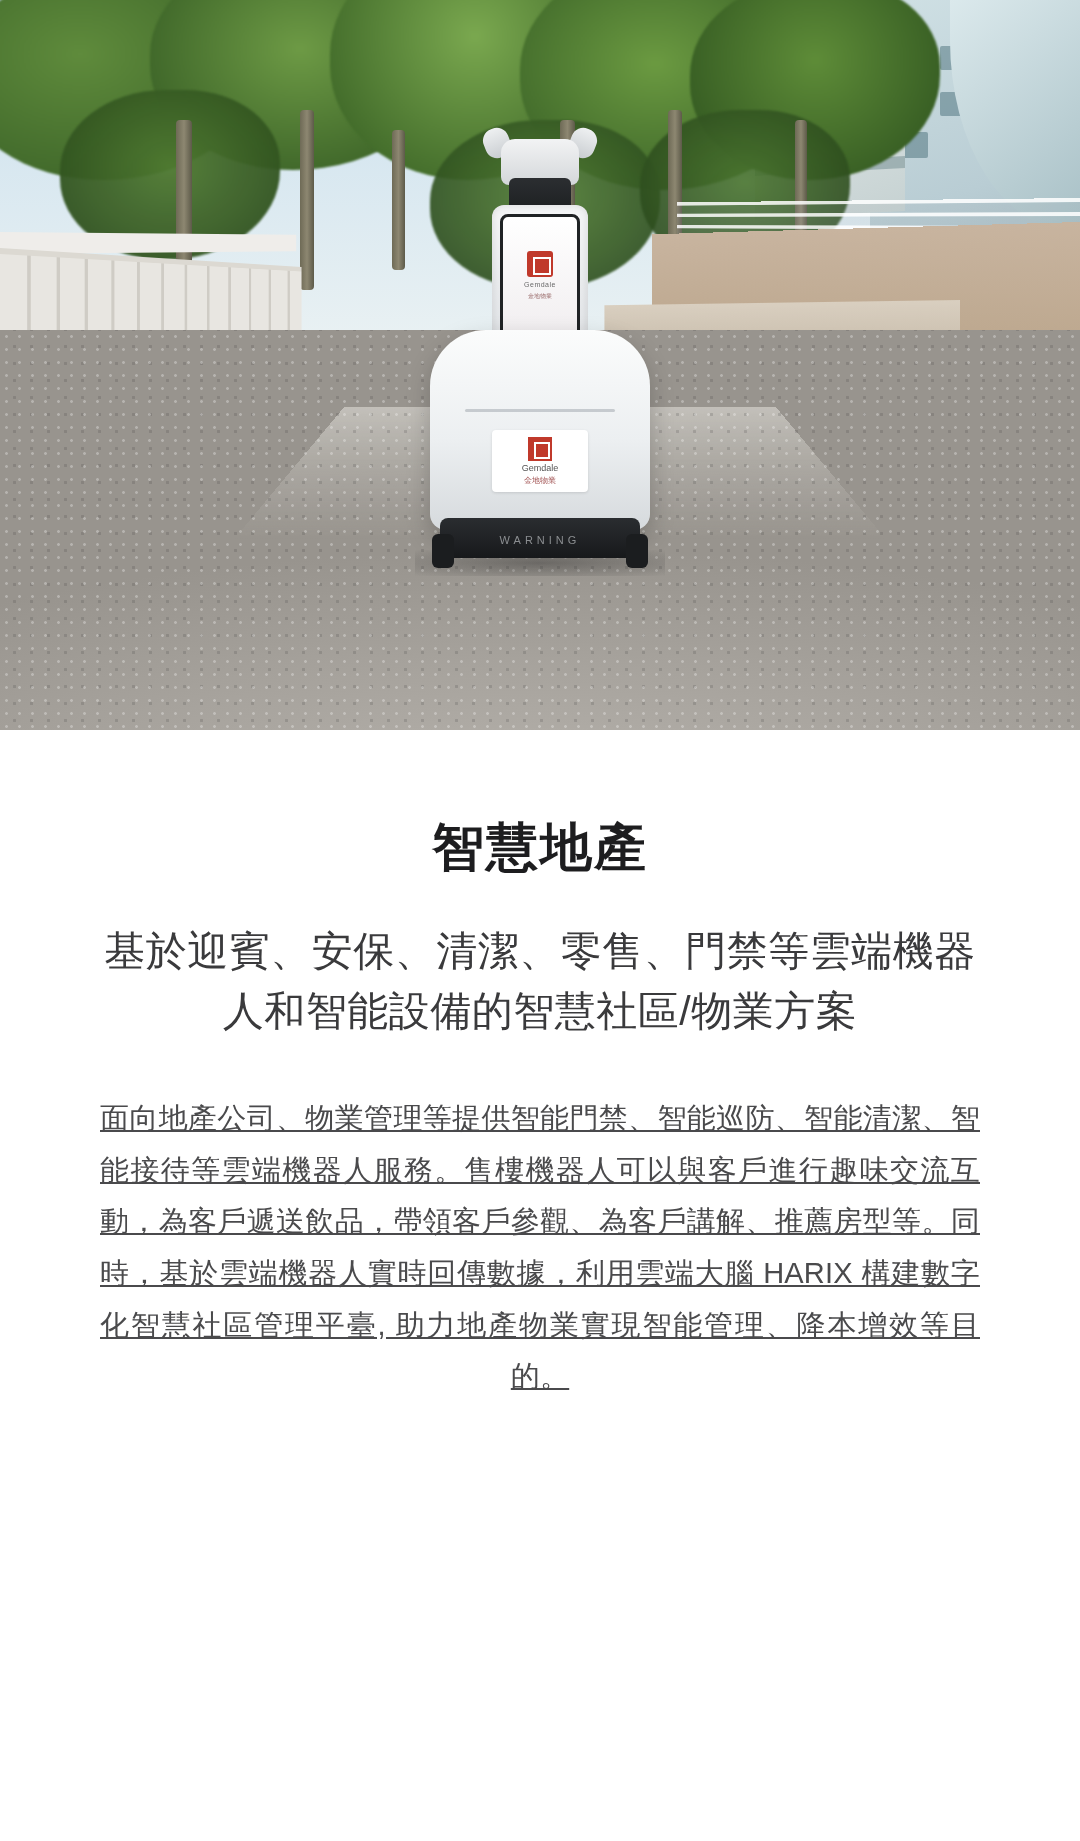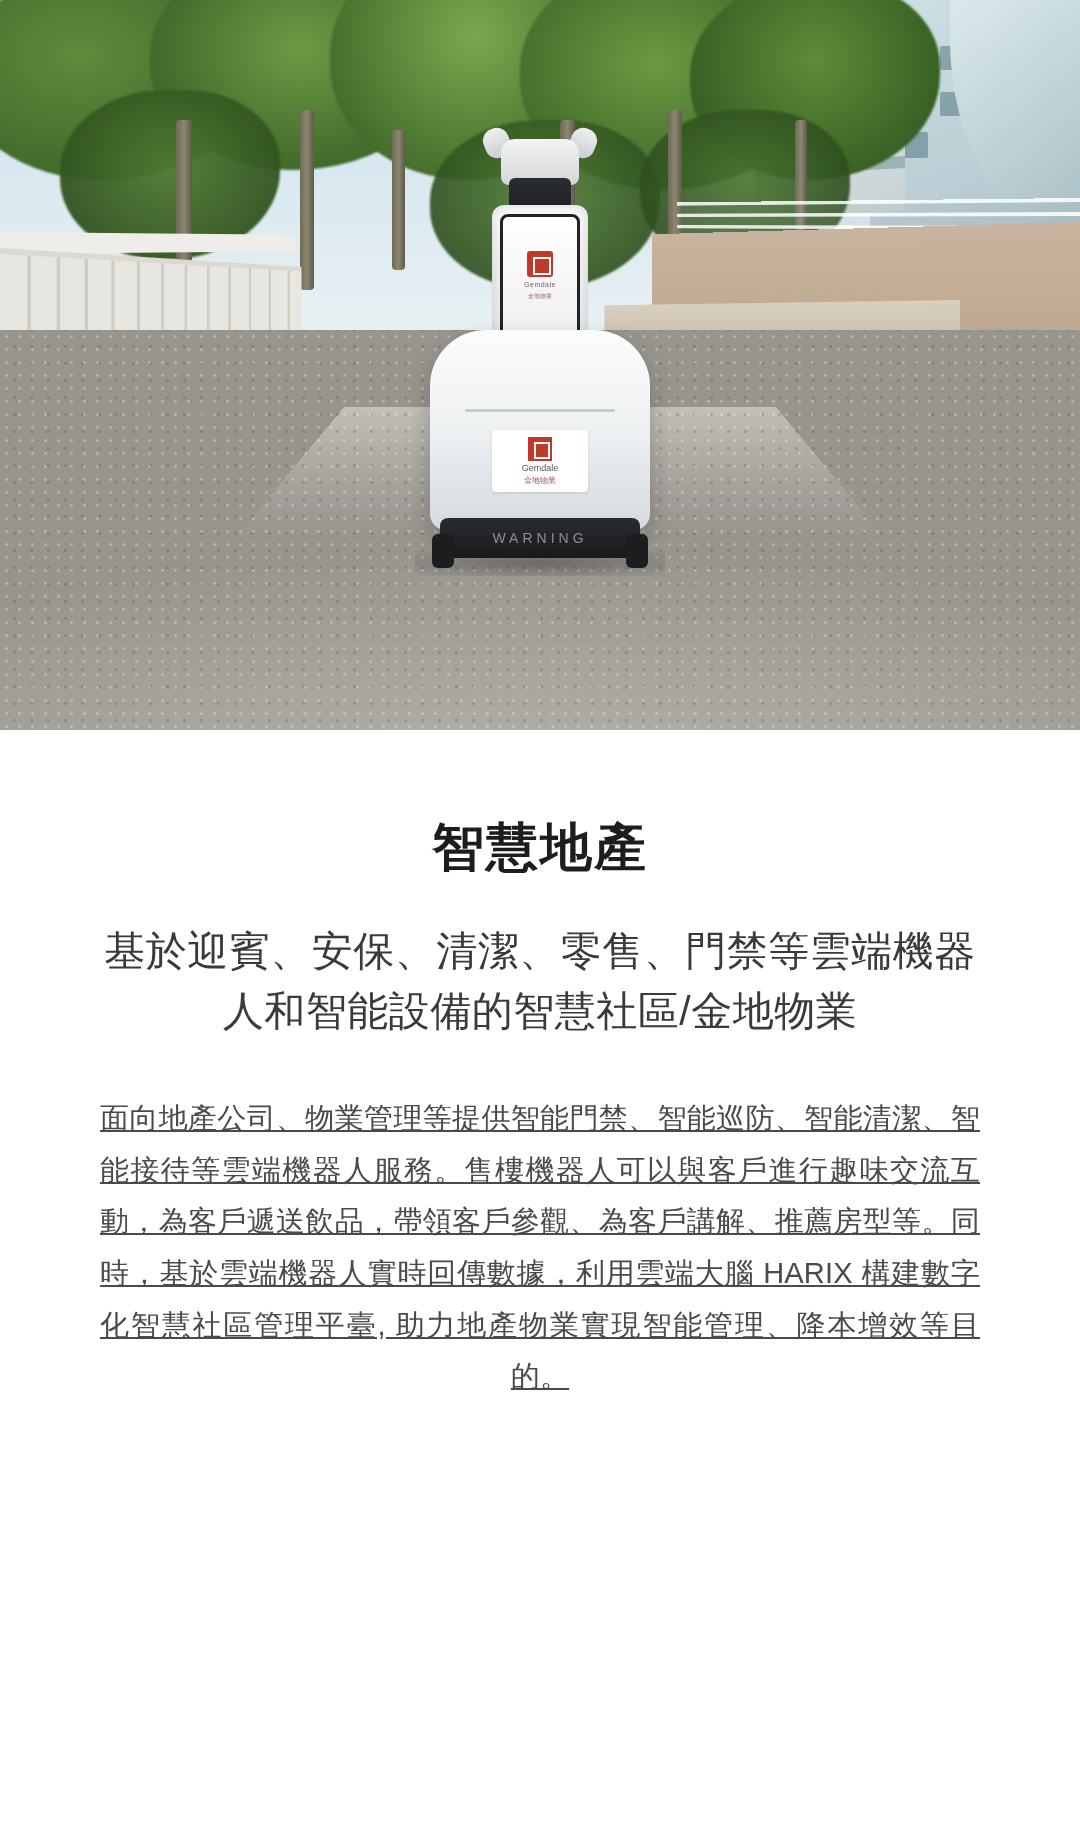--- a/index.html
+++ b/index.html
@@ -258,21 +258,21 @@
   .badge-t1 { font-size: 9px; color: #555; }
   .badge-t2 { font-size: 8px; color: #a05050; }
   .bumper {
     position: absolute; left: 50%; transform: translateX(-50%);
     bottom: 32px; width: 200px; height: 40px;
     background: linear-gradient(180deg, #2a2d30, #17191b);
     border-radius: 8px;
   }
   .warning {
     position: absolute; left: 50%; transform: translateX(-50%);
-    bottom: 44px; font-size: 14px; letter-spacing: 4px; color: #8b8e91;
+    bottom: 44px; font-size: 11px; letter-spacing: 4px; color: #8b8e91;
   }
   .wheel {
     position: absolute; bottom: 22px; width: 22px; height: 34px;
     background: #1b1d1f; border-radius: 6px;
   }
   .wheel.l { left: 50%; margin-left: -108px; }
   .wheel.r { left: 50%; margin-left: 86px; }
   .shadow {
     position: absolute; left: 50%; transform: translateX(-50%);
     bottom: 14px; width: 250px; height: 26px;
@@ -388,17 +388,17 @@
       </div>
       <div class="bumper"></div>
       <div class="warning">WARNING</div>
       <div class="wheel l"></div>
       <div class="wheel r"></div>
     </div>
   </div>
 
   <div class="content">
     <h1 class="title">智慧地產</h1>
-    <h2 class="subtitle">基於迎賓、安保、清潔、零售、門禁等雲端機器人和智能設備的智慧社區/金地物業</h2>
+    <h2 class="subtitle">基於迎賓、安保、清潔、零售、門禁等雲端機器人和智能設備的智慧社區/物業方案</h2>
     <p class="paragraph">面向地產公司、物業管理等提供智能門禁、智能巡防、智能清潔、智能接待等雲端機器人服務。售樓機器人可以與客戶進行趣味交流互動，為客戶遞送飲品，帶領客戶參觀、為客戶講解、推薦房型等。同時，基於雲端機器人實時回傳數據，利用雲端大腦 HARIX 構建數字化智慧社區管理平臺, 助力地產物業實現智能管理、降本增效等目的。</p>
   </div>
 
 </div>
 
 </body></html>

